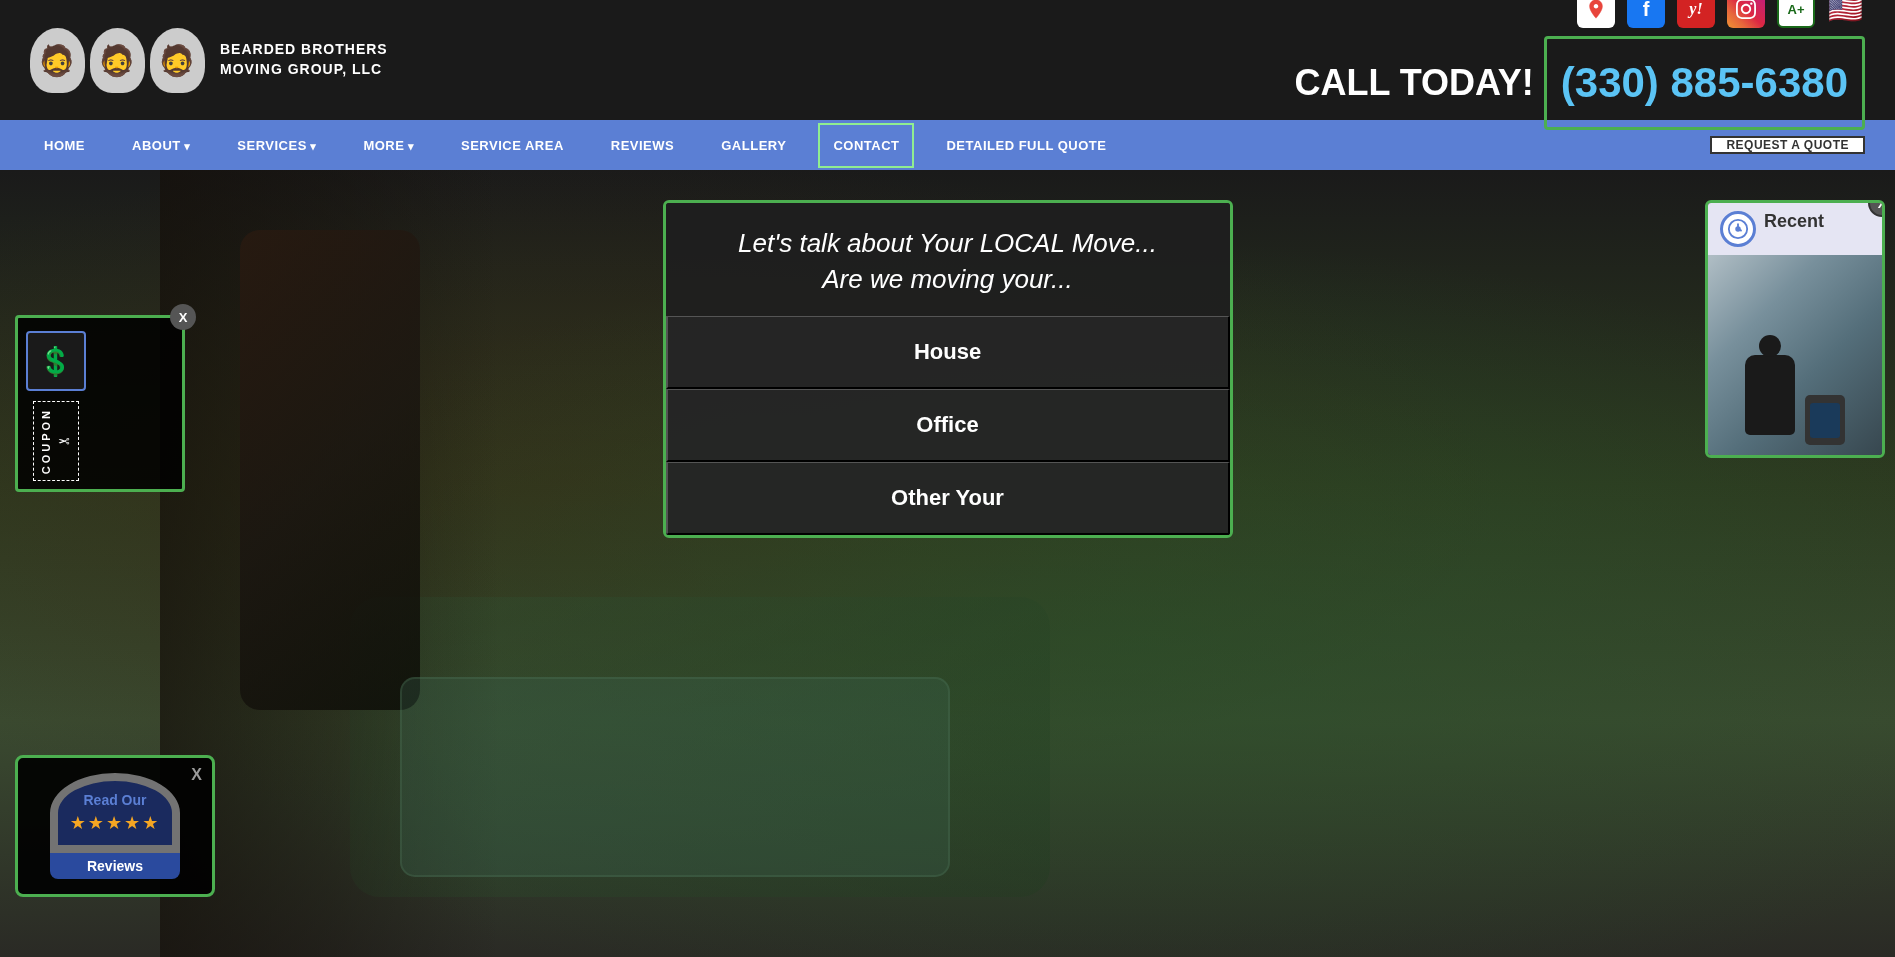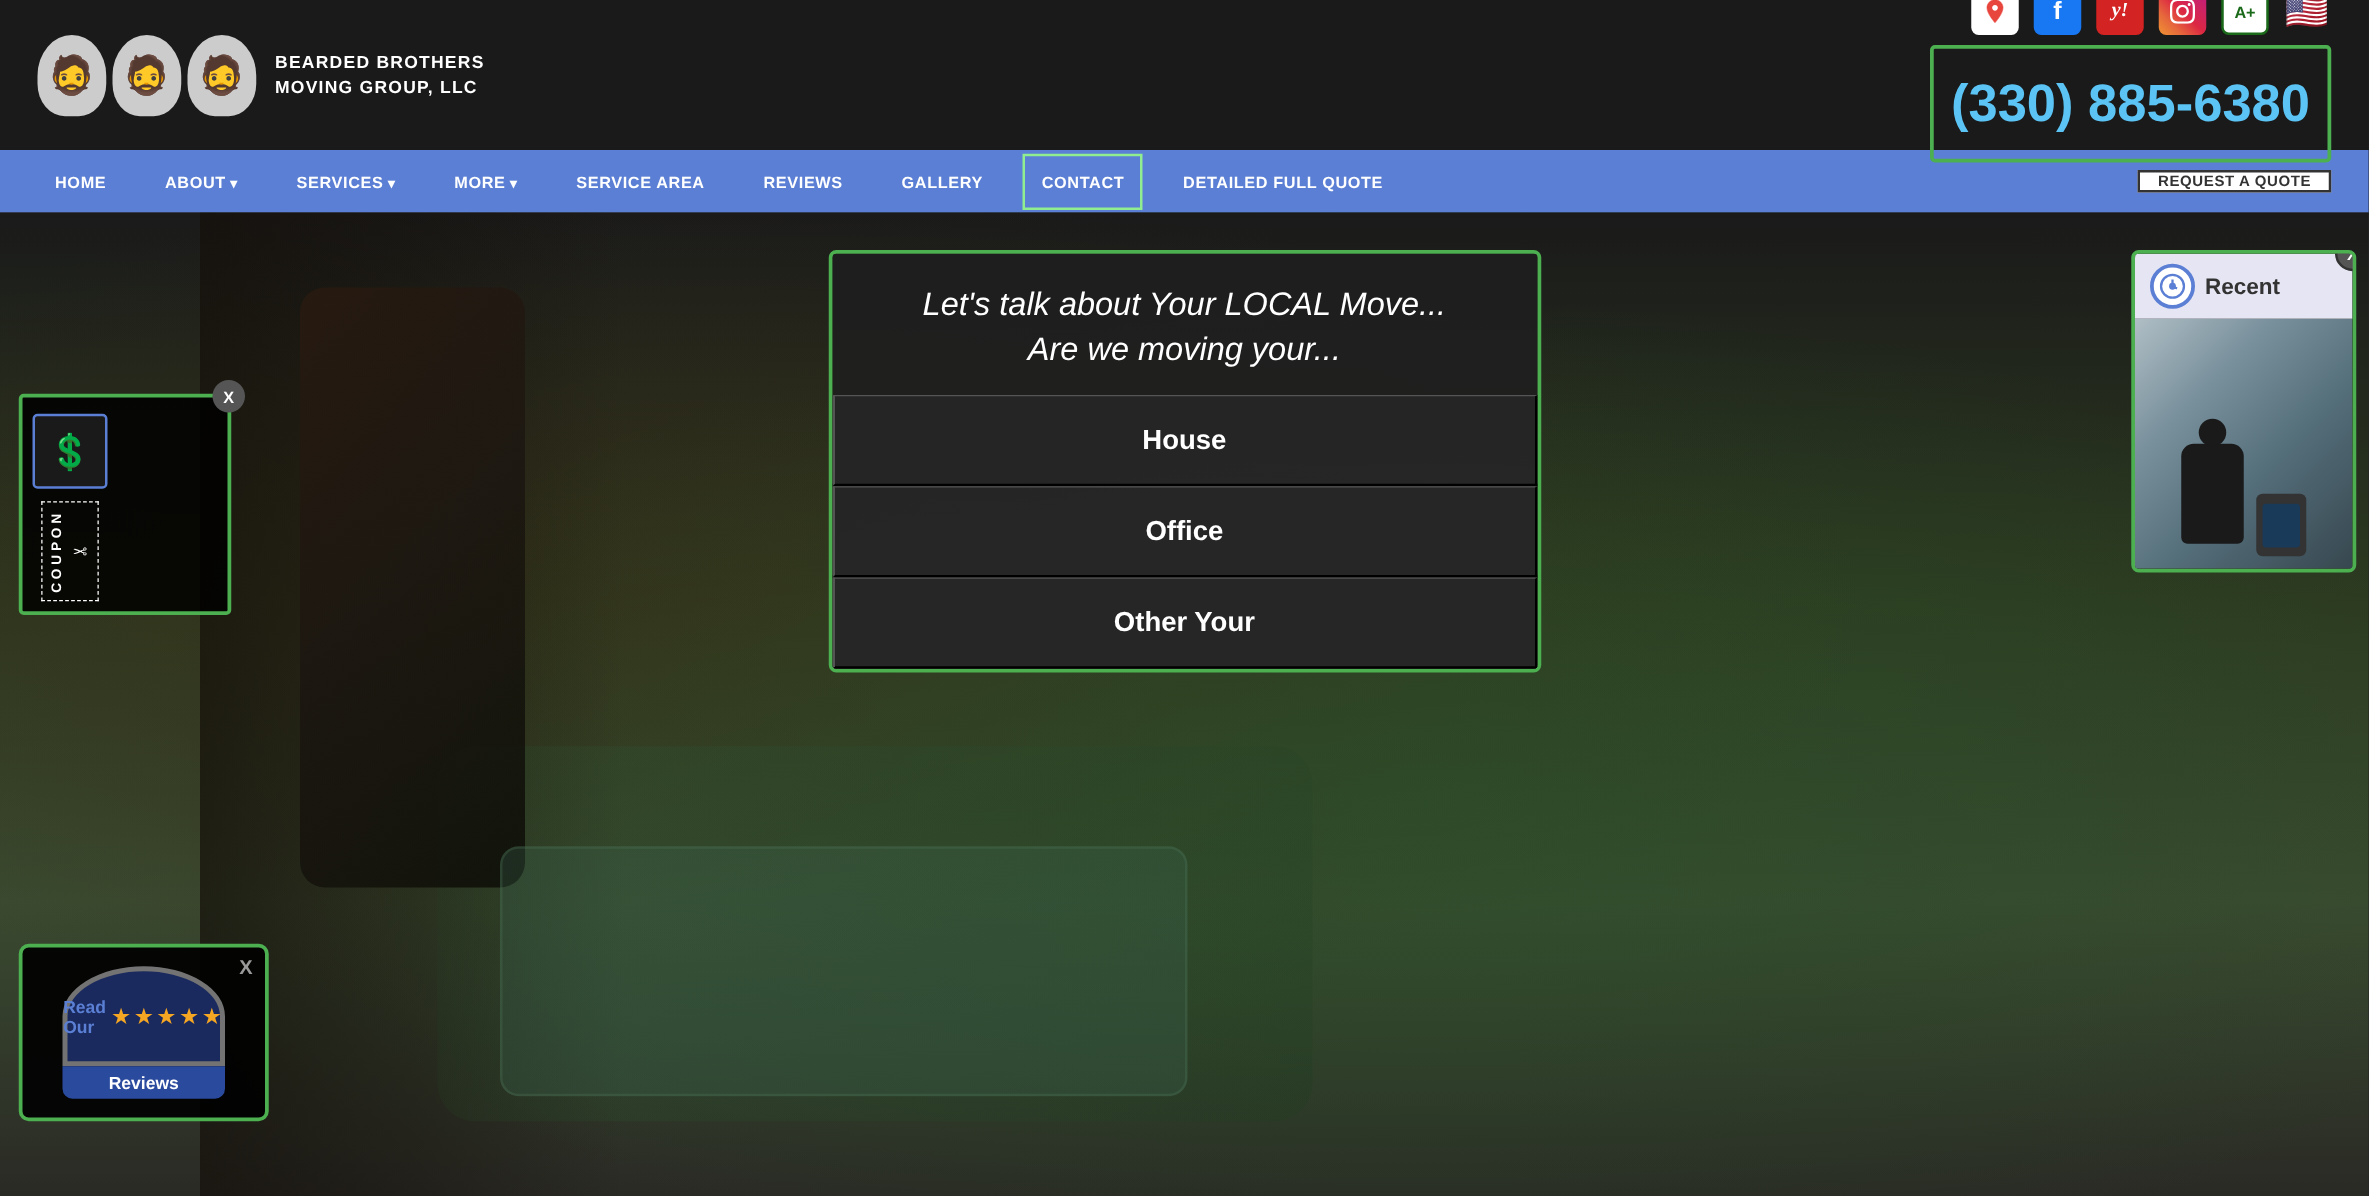--- a/index.html
+++ b/index.html
@@ -217,23 +217,23 @@
       display: flex;
       flex-direction: column;
       align-items: center;
       gap: 5px;
     }
     .shield-shape {
       width: 130px;
       height: 80px;
       background: #1a2a5e;
       border-radius: 50% 50% 0 0;
-      border: 4px solid #737373;
-      display: flex;
-      flex-direction: row;
+      border: 8px solid #737373;
+      display: flex;
+      flex-direction: column;
       align-items: center;
       justify-content: center;
       gap: 4px;
     }
     .read-our {
       color: #5b7fd4;
       font-size: 14px;
       font-weight: bold;
     }
     .stars {
@@ -319,21 +319,21 @@
       justify-content: center;
       color: #fff;
       font-size: 13px;
       font-weight: bold;
       cursor: pointer;
       border: 2px solid #333;
     }
     .recent-header {
       background: rgba(240,240,255,0.95);
       display: flex;
-      align-items: center;
+      align-items: flex-start;
       gap: 8px;
       padding: 8px 12px;
     }
     .clock-icon {
       width: 36px;
       height: 36px;
       border: 3px solid #5b7fd4;
       border-radius: 50%;
       display: flex;
       align-items: center;
@@ -416,20 +416,21 @@
       <div class="social-icon si-yelp" style="font-size:16px; font-style:italic; font-family: serif;">y!</div>
       <div class="social-icon si-ig">
         <svg width="20" height="20" viewBox="0 0 24 24" fill="white">
             <path d="M12 2.163c3.204 0 3.584.012 4.85.07 3.252.148 4.771 1.691 4.919 4.919.058 1.265.069 1.645.069 4.849 0 3.205-.012 3.584-.069 4.849-.149 3.225-1.664 4.771-4.919 4.919-1.266.058-1.644.07-4.85.07-3.204 0-3.584-.012-4.849-.07-3.26-.149-4.771-1.699-4.919-4.92-.058-1.265-.07-1.644-.07-4.849 0-3.204.013-3.583.07-4.849.149-3.227 1.664-4.771 4.919-4.919 1.266-.057 1.645-.069 4.849-.069zm0-2.163c-3.259 0-3.667.014-4.947.072-4.358.2-6.78 2.618-6.98 6.98-.059 1.281-.073 1.689-.073 4.948 0 3.259.014 3.668.072 4.948.2 4.358 2.618 6.78 6.98 6.98 1.281.058 1.689.072 4.948.072 3.259 0 3.668-.014 4.948-.072 4.354-.2 6.782-2.618 6.979-6.98.059-1.28.073-1.689.073-4.948 0-3.259-.014-3.667-.072-4.947-.196-4.354-2.617-6.78-6.979-6.98-1.281-.059-1.69-.073-4.949-.073zm0 5.838c-3.403 0-6.162 2.759-6.162 6.162s2.759 6.163 6.162 6.163 6.162-2.759 6.162-6.163c0-3.403-2.759-6.162-6.162-6.162zm0 10.162c-2.209 0-4-1.79-4-4 0-2.209 1.791-4 4-4s4 1.791 4 4c0 2.21-1.791 4-4 4zm6.406-11.845c-.796 0-1.441.645-1.441 1.44s.645 1.44 1.441 1.44c.795 0 1.439-.645 1.439-1.44s-.644-1.44-1.439-1.44z"></path>
           </svg>
       </div>
       <div class="social-icon si-ap" style="font-size:13px; font-weight:bold; color:#1a6a1a; border: 2px solid #1a6a1a; background: #fff;">A+</div>
       <div class="social-icon si-flag">🇺🇸</div>
     </div>
     <div class="call-section">
+      <span class="call-today">CALL TODAY!</span>
       <span class="phone-number">(330) 885-6380</span>
     </div>
   </div>
 </header>
 
 <nav>
   <div class="nav-item">HOME</div>
   <div class="nav-item has-arrow">ABOUT</div>
   <div class="nav-item has-arrow">SERVICES</div>
   <div class="nav-item has-arrow">MORE</div>

